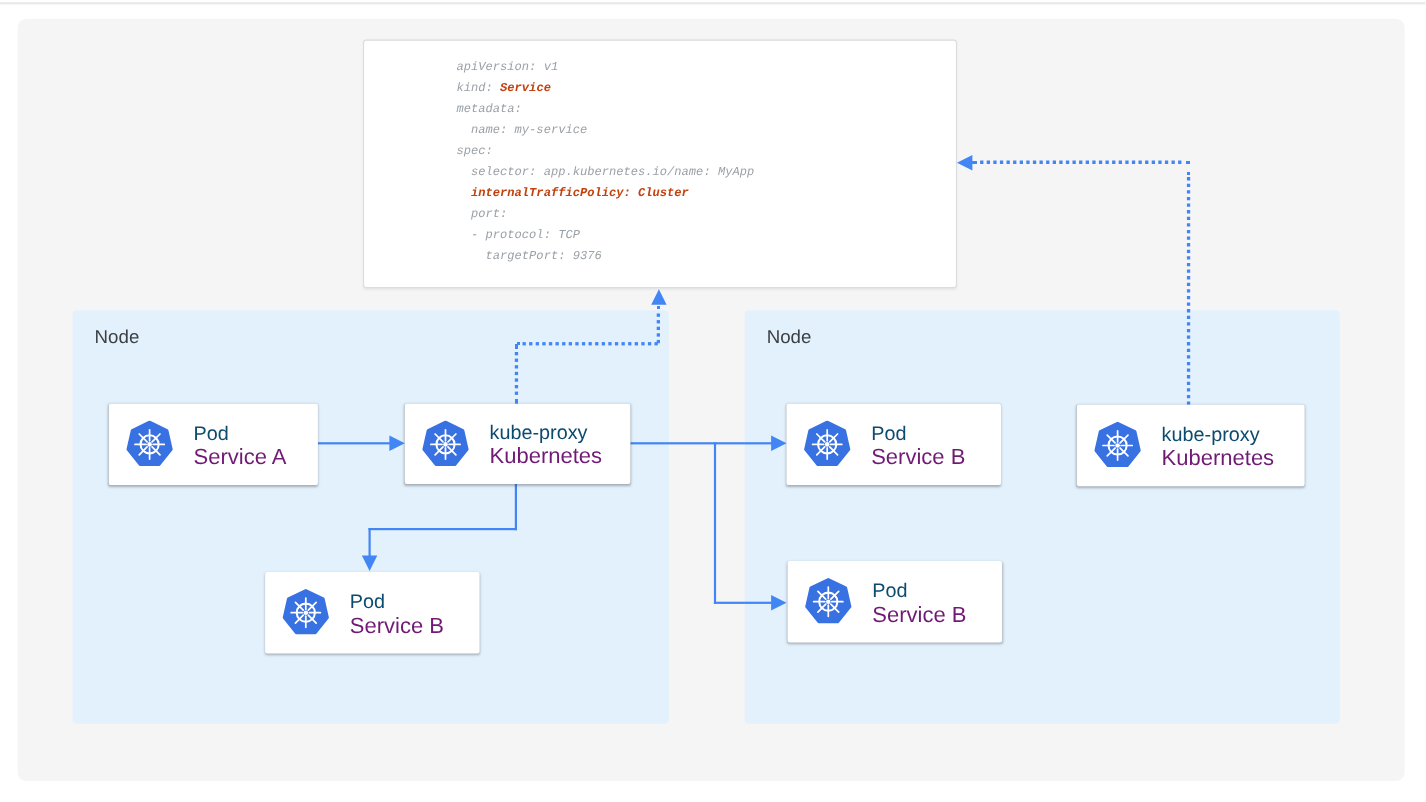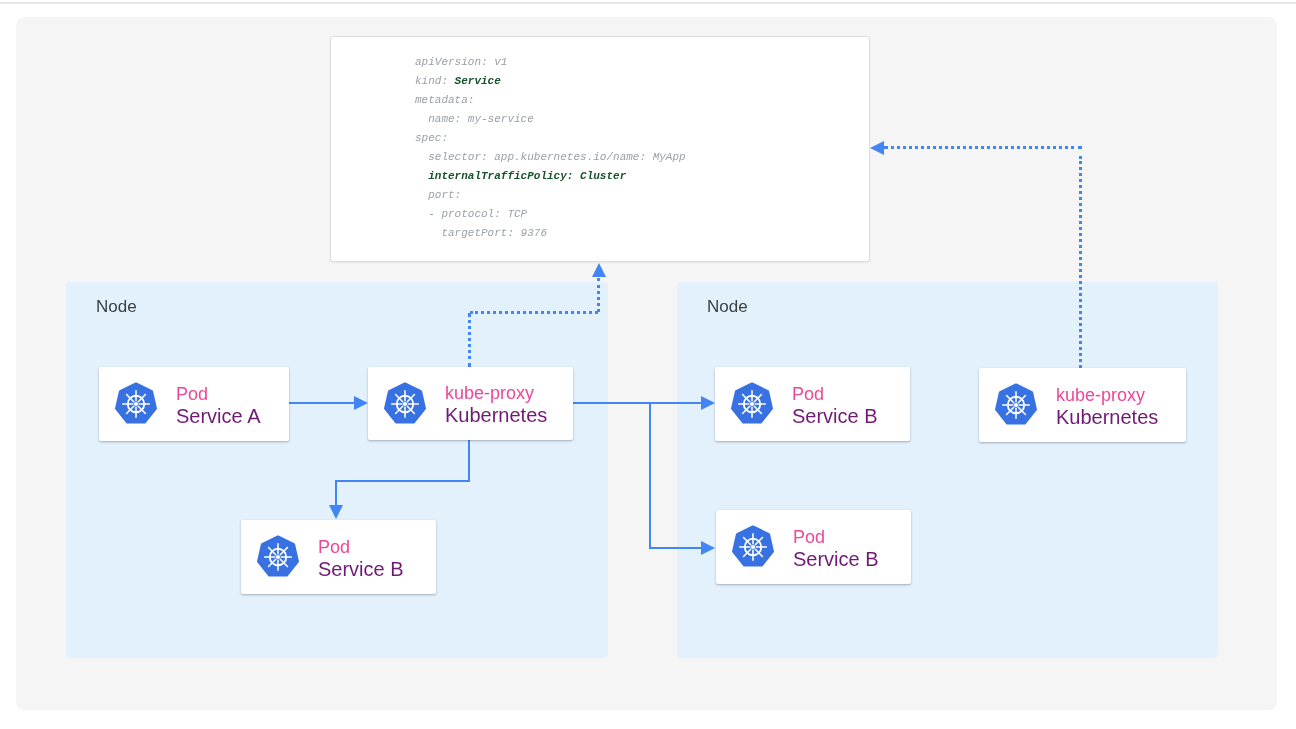--- a/index.html
+++ b/index.html
@@ -21,39 +21,39 @@
     box-shadow:0 1px 2px rgba(0,0,0,0.06);
     box-sizing:border-box;
     padding:16px 0 0 84px;
   }
   .code-line{
     font-family:"Liberation Mono", monospace;
     font-style:italic;
     font-size:11px;line-height:19px;
     color:#9aa0a6;white-space:pre;
   }
-  .code-line .b{font-weight:bold;color:#14532d;}
+  .code-line .b{font-weight:bold;color:#c2410c;}
   
   .node{
     position:absolute;top:282px;height:376px;background:#e3f1fc;border-radius:4px;
   }
   .node-label{
-    position:absolute;left:30px;top:15px;
+    position:absolute;left:20px;top:15px;
     font-size:17px;color:#3c4043;text-align:center;
   }
   
   .card{
     position:absolute;background:#ffffff;border-radius:2px;
     box-shadow:0 1px 2px rgba(60,64,67,0.28), 0 1px 3px rgba(60,64,67,0.12);
     display:flex;align-items:center;gap:17px;
     padding-left:14px;box-sizing:border-box;
   }
   .k8s{width:46px;height:44px;display:inline-flex;flex:0 0 auto;}
   .card-text{display:flex;flex-direction:column;justify-content:center;}
-  .card-title{font-size:18px;color:#ec4899;line-height:24px;}
+  .card-title{font-size:18px;color:#0c4a6e;line-height:24px;}
   .card-subtitle{font-size:20px;color:#701a75;line-height:21px;}
   
   .ln{position:absolute;background:#4285f4;}
   .dot-h{position:absolute;border-top:3px dotted #4285f4;height:0;}
   .dot-v{position:absolute;border-left:3px dotted #4285f4;width:0;}
   .head{position:absolute;width:0;height:0;}
   .head-right{border-top:7px solid transparent;border-bottom:7px solid transparent;border-left:14px solid #4285f4;}
   .head-left{border-top:7px solid transparent;border-bottom:7px solid transparent;border-right:14px solid #4285f4;}
   .head-up{border-left:7px solid transparent;border-right:7px solid transparent;border-bottom:14px solid #4285f4;}
   .head-down{border-left:7px solid transparent;border-right:7px solid transparent;border-top:14px solid #4285f4;}

